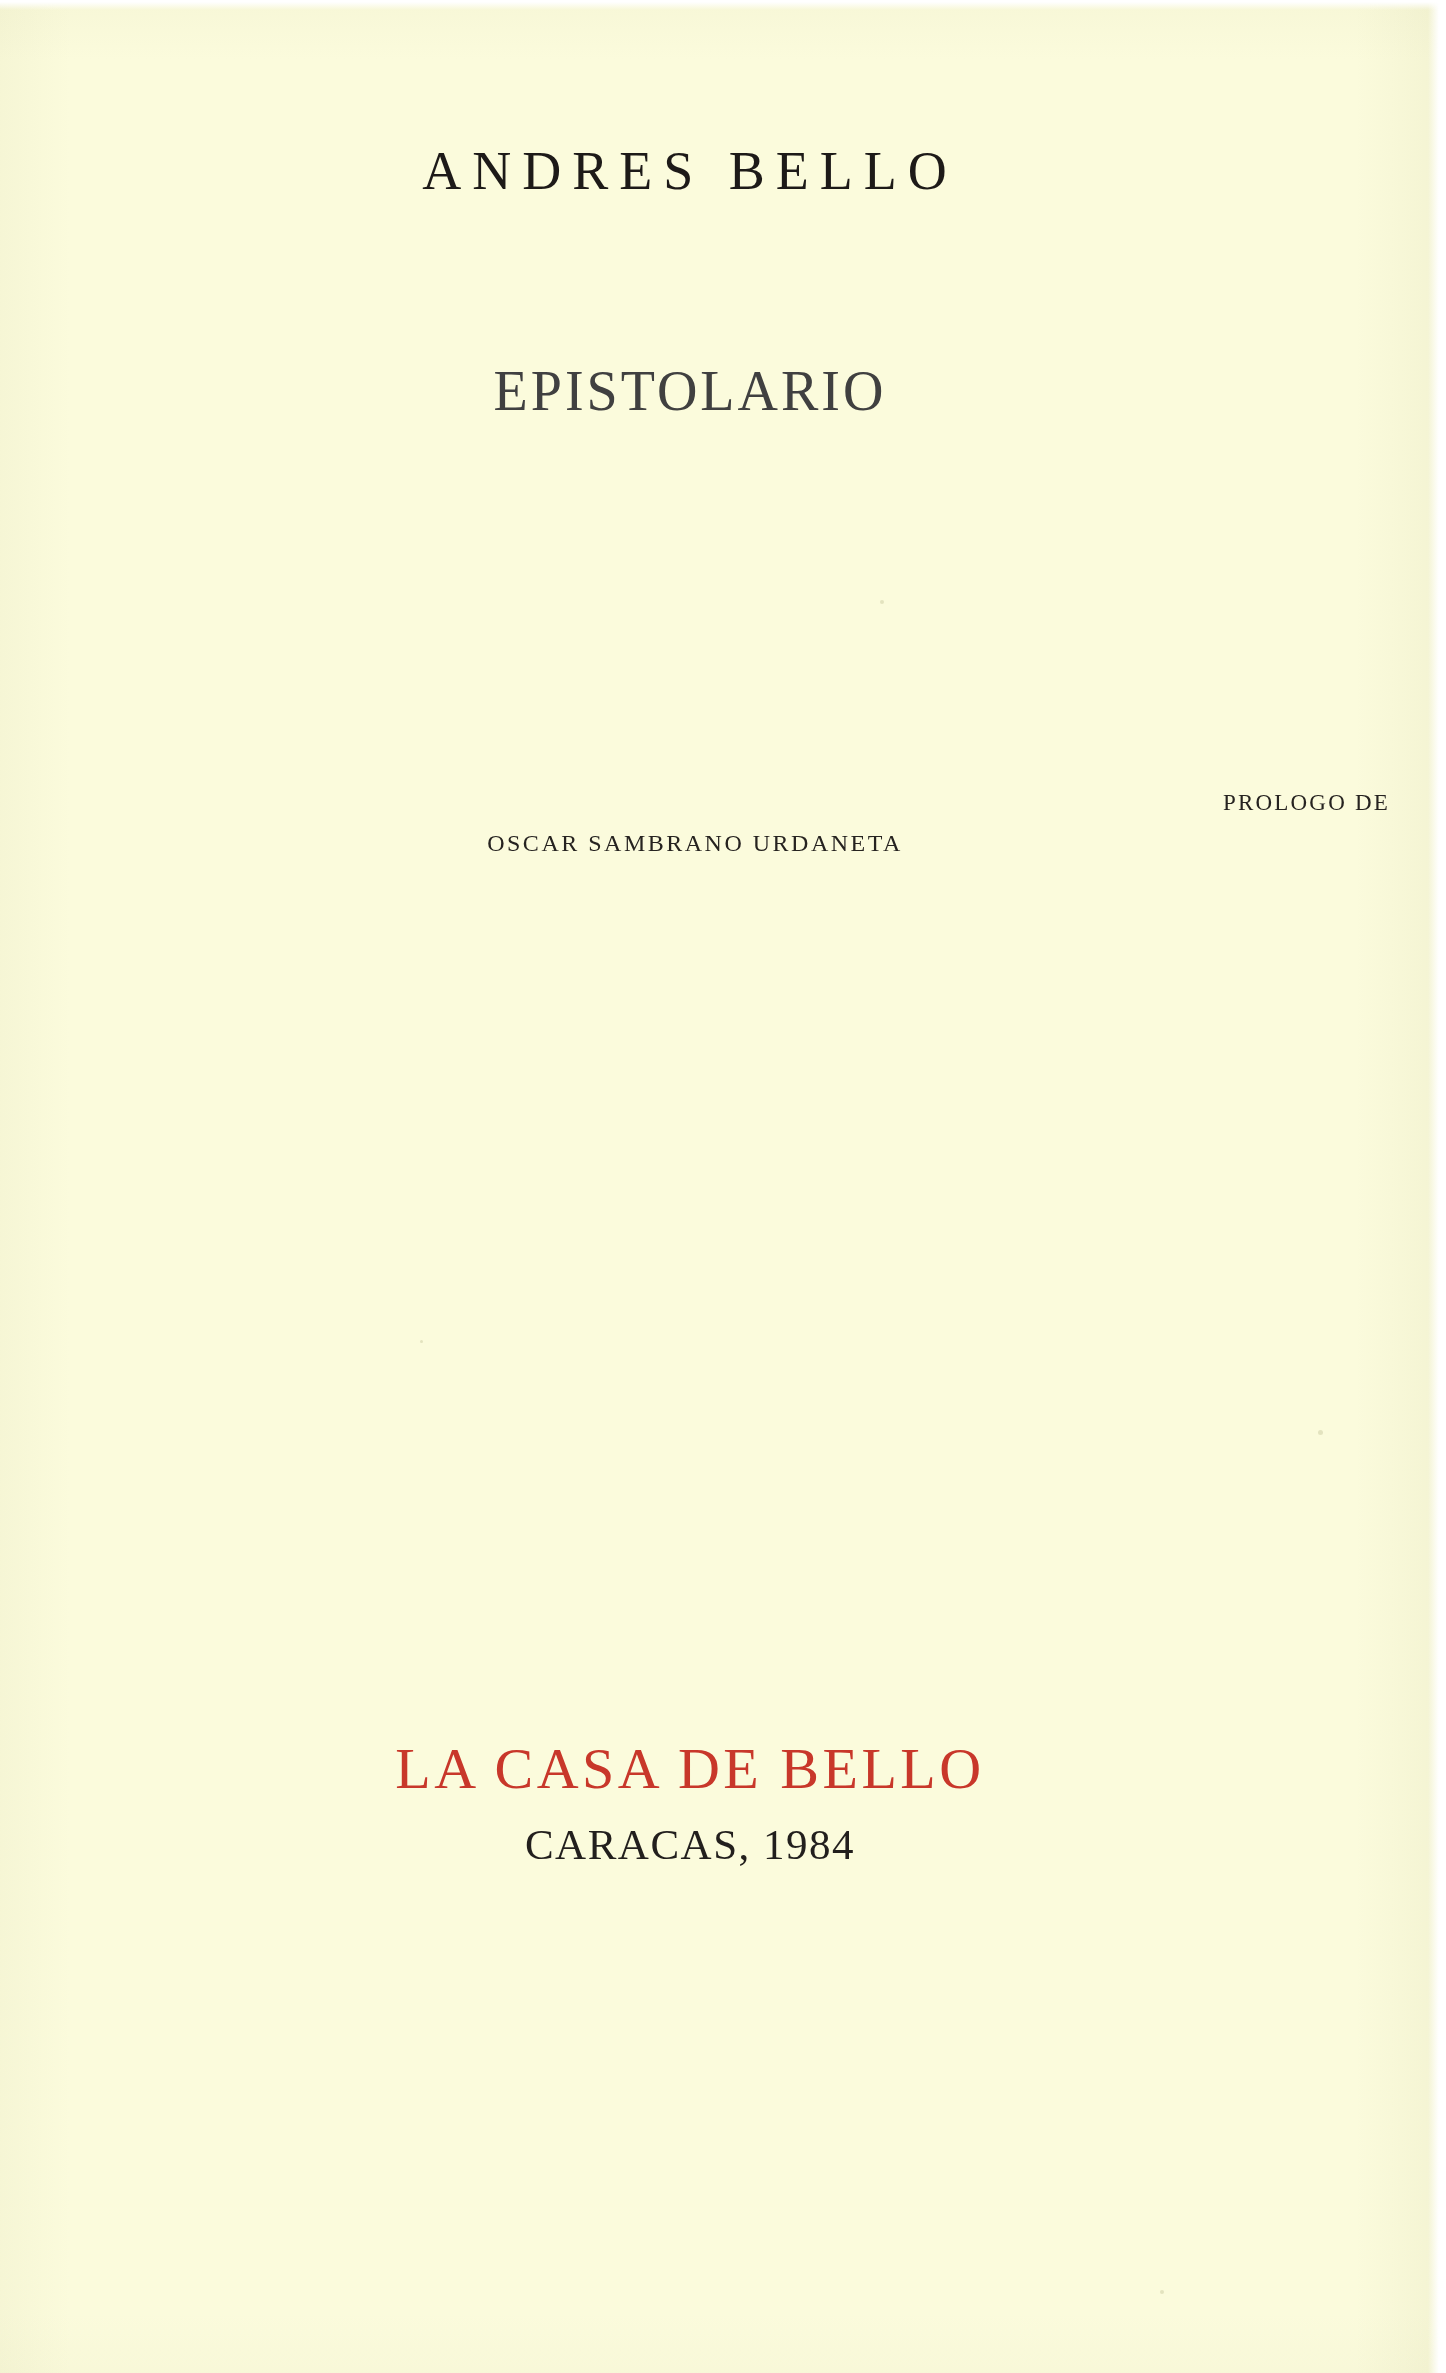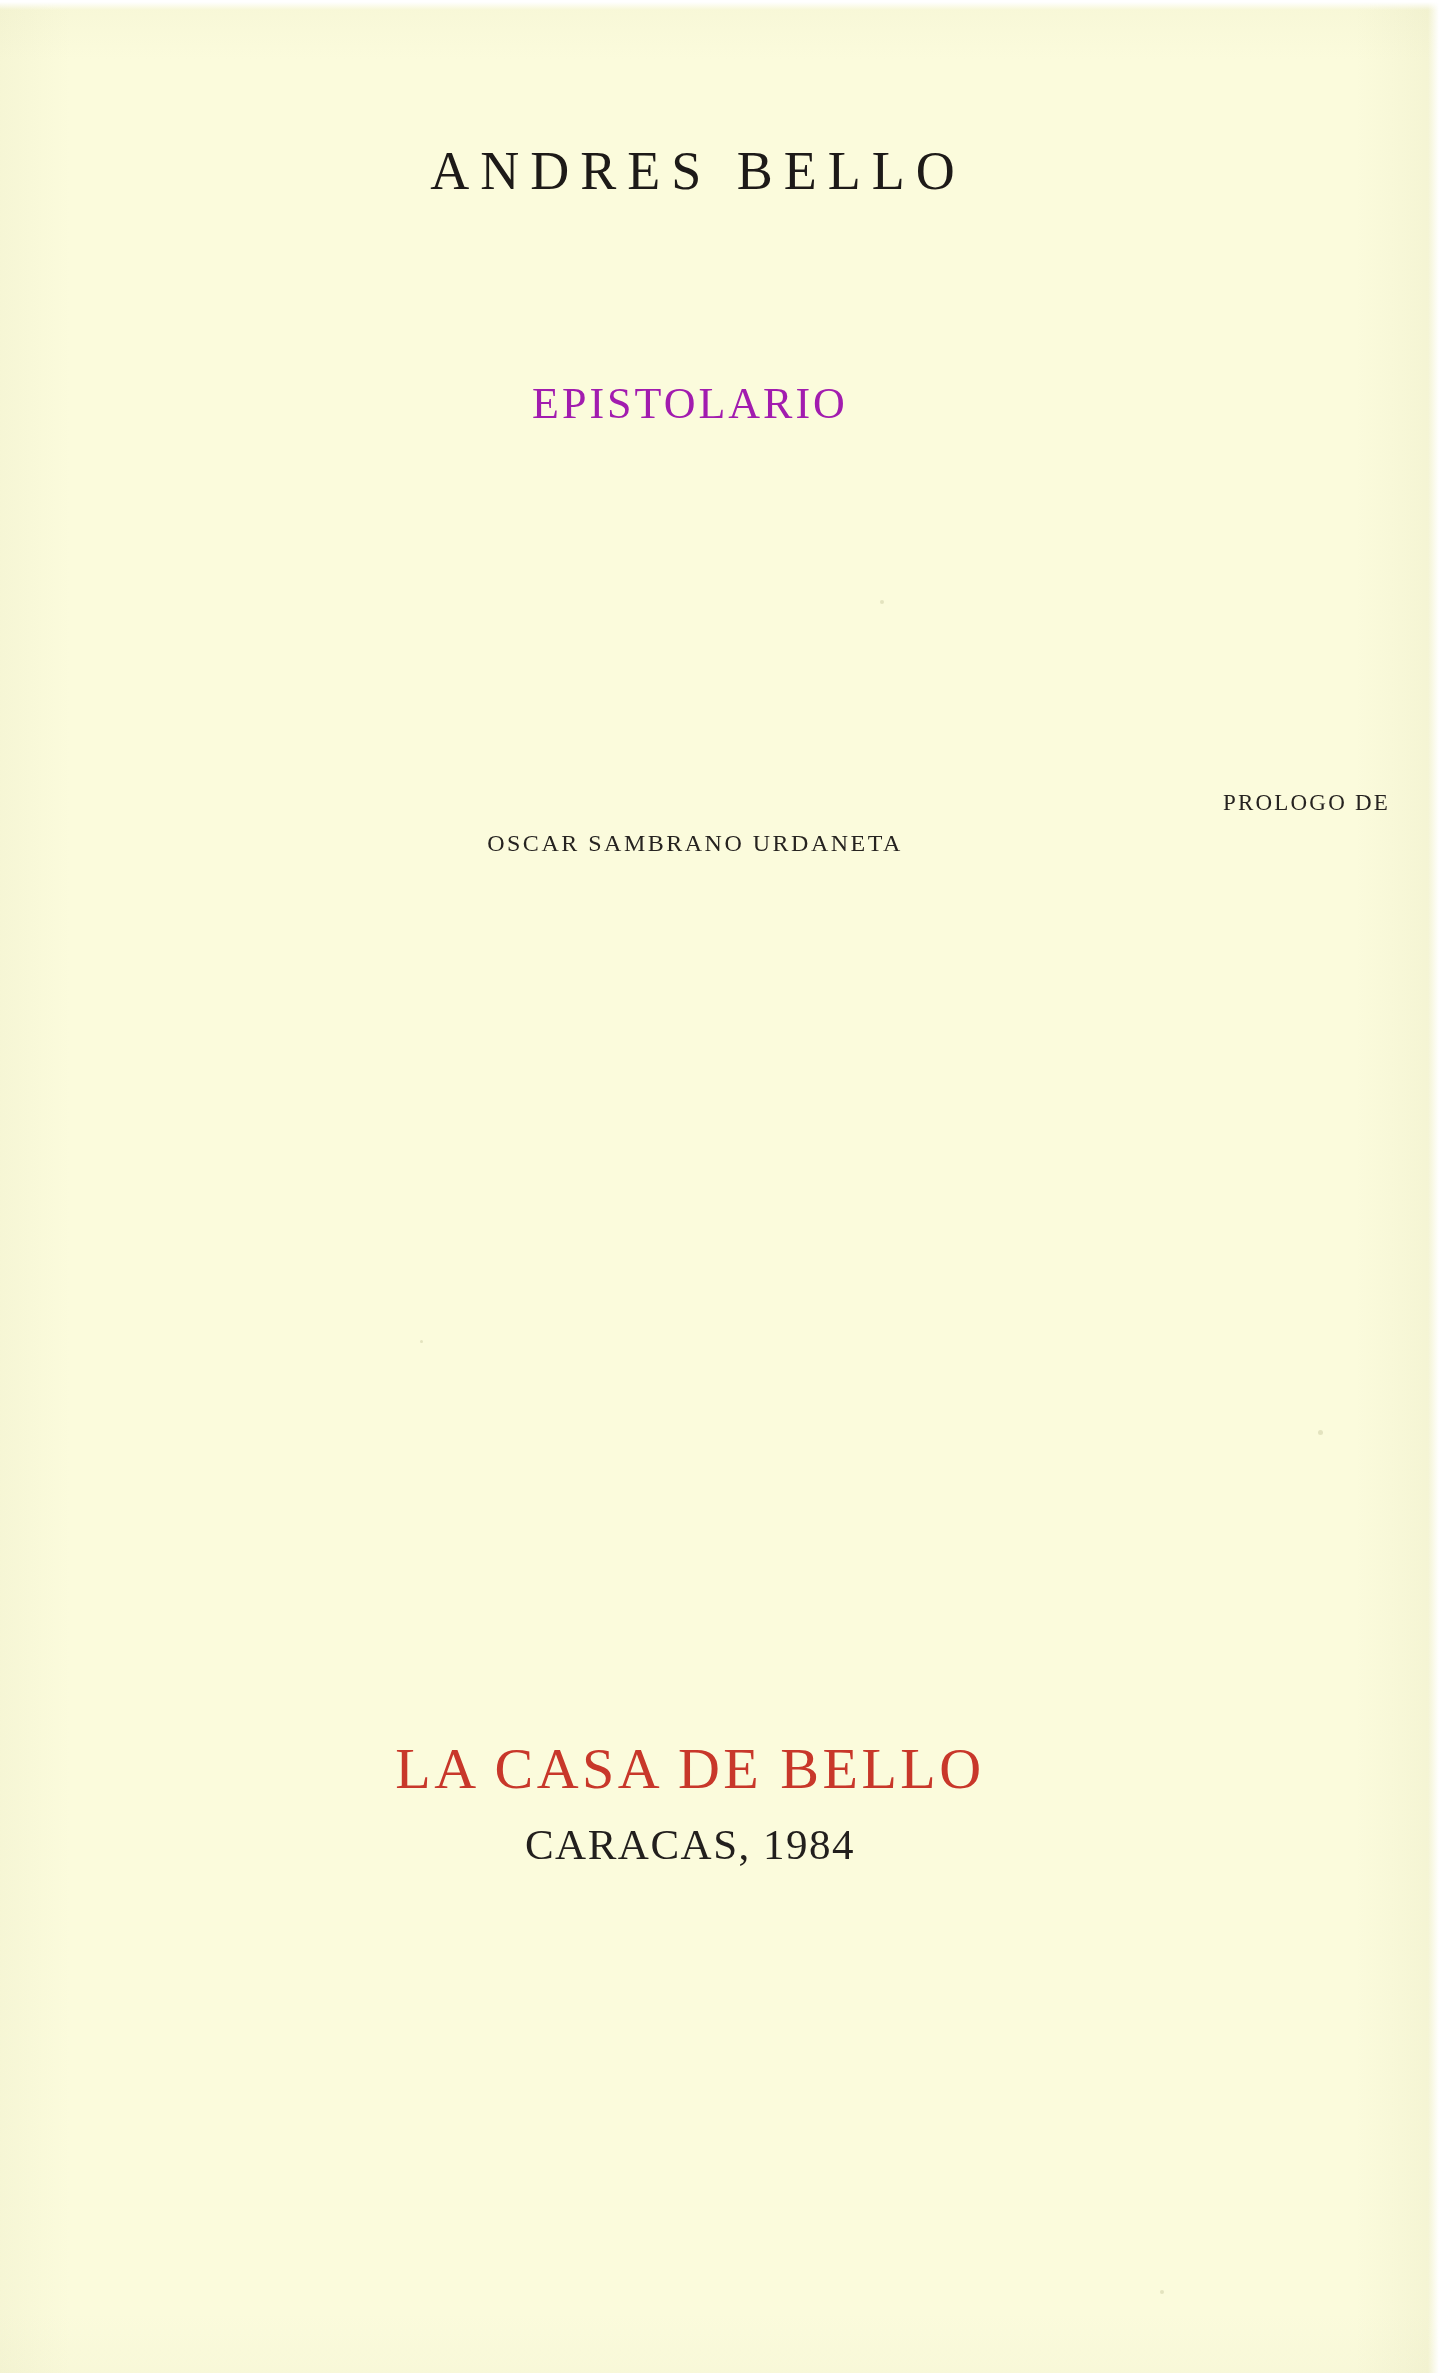--- a/index.html
+++ b/index.html
@@ -51,39 +51,39 @@
   .content {
     position: relative;
     width: 100%;
     height: 100%;
     z-index: 2;
   }
 
   .author {
     position: absolute;
     top: 140px;
-    left: 8px;
+    left: 0;
     width: 1380px;
     text-align: center;
     font-size: 54px;
     letter-spacing: 11px;
     color: #1d1a18;
     font-family: "Liberation Serif", serif;
     font-weight: 400;
   }
 
   .title {
     position: absolute;
-    top: 378px;
+    top: 359px;
     left: 0;
     width: 1380px;
     text-align: center;
-    font-size: 44px;
+    font-size: 56px;
     letter-spacing: 3px;
-    color: #a21caf;
+    color: #404040;
     font-family: "Liberation Serif", serif;
     font-weight: 400;
   }
 
   .prologue-label {
     position: absolute;
     top: 782px;
     left: 0;
     width: 1390px;
     text-align: right;

